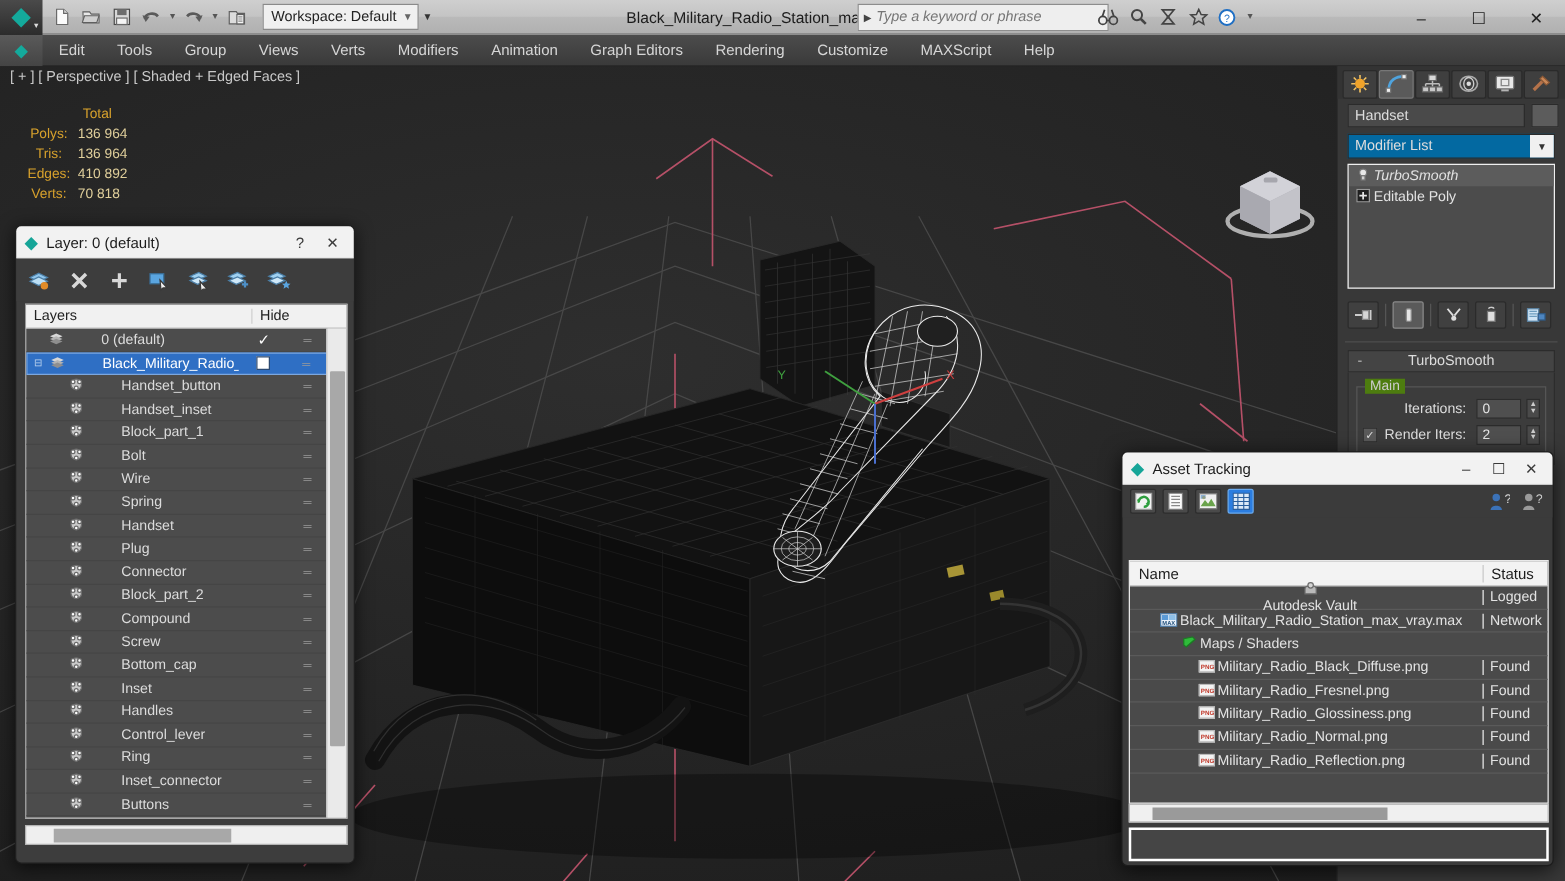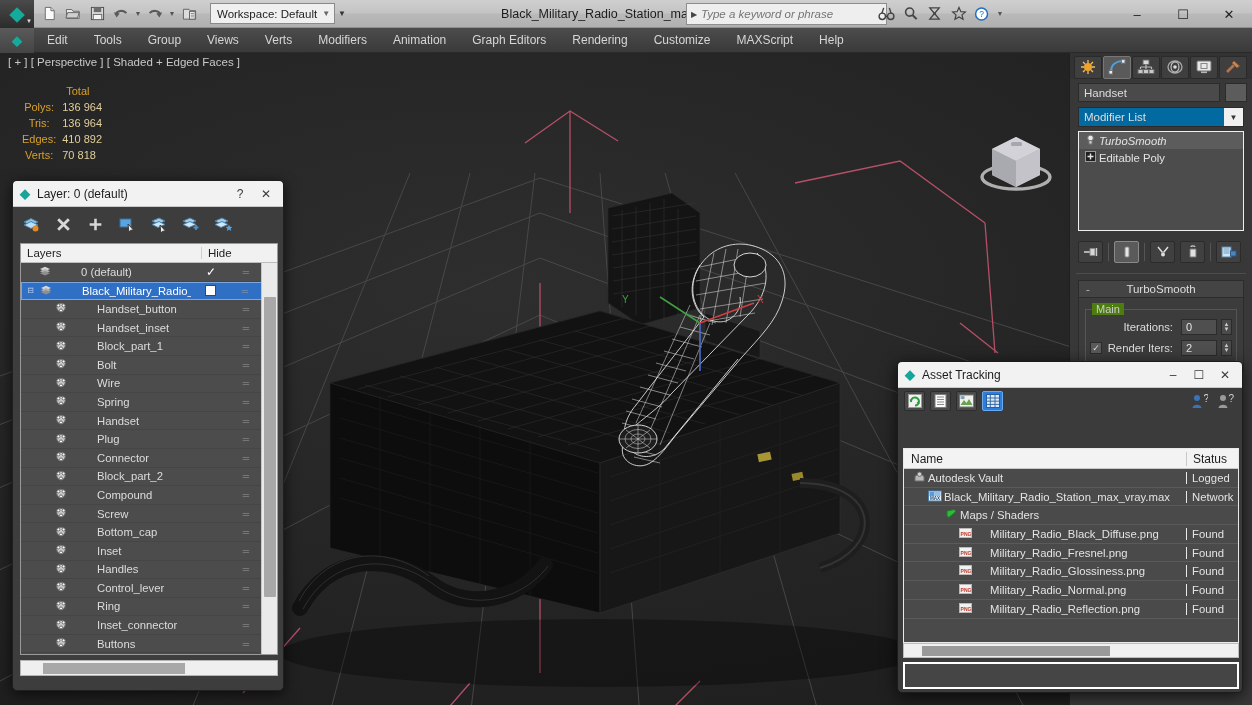--- a/index.html
+++ b/index.html
@@ -216,21 +216,21 @@
   }
   #aghead{ height:20px; background:#f3f3f3; display:flex; align-items:center; font-size:12px; color:#1c1c1c;
     border-bottom:1px solid #c9c9c9;}
   #aghead .n{ flex:1; padding-left:7px;}
   #aghead .s{ width:52px; border-left:1px solid #c9c9c9; padding-left:6px;}
   .arow{ height:18.7px; display:flex; align-items:center; font-size:11.3px; color:#e3e3e3;
     border-bottom:1px solid #5a5a5a;}
   .arow .an{ flex:1; display:flex; align-items:center; white-space:nowrap; overflow:hidden;}
   .arow .as{ width:52px; border-left:1px solid #e9e9e9; padding-left:5px; color:#e3e3e3;}
   .aico{ width:18px; text-align:center; font-size:9px;}
-  .aind0{ padding-left:6px;} .aind1{ padding-left:22px;} .aind2{ padding-left:38px;} .aind3{ padding-left:52px;gap:16px;}
+  .aind0{ padding-left:6px;flex-direction:column;} .aind1{ padding-left:22px;} .aind2{ padding-left:38px;} .aind3{ padding-left:52px;}
   #aghscroll{ position:absolute; left:5px; top:281px; width:336px; height:15px; background:#f0f0f0;
     border:1px solid #bdbdbd;}
   #aghthumb{ position:absolute; left:18px; top:2px; width:188px; height:10px; background:#9a9a9a;}
   #agbottom{ position:absolute; left:5px; top:300px; width:336px; height:27px; background:#454545;
     border:2px solid #ffffff;}
 
   
   .pngico{ display:inline-block; width:13px; height:10px; background:#f2f2f2;
     border:1px solid #b9b9b9; position:relative; }
   .pngico::after{ content:"PNG"; position:absolute; left:0; top:0; width:13px; height:10px;

